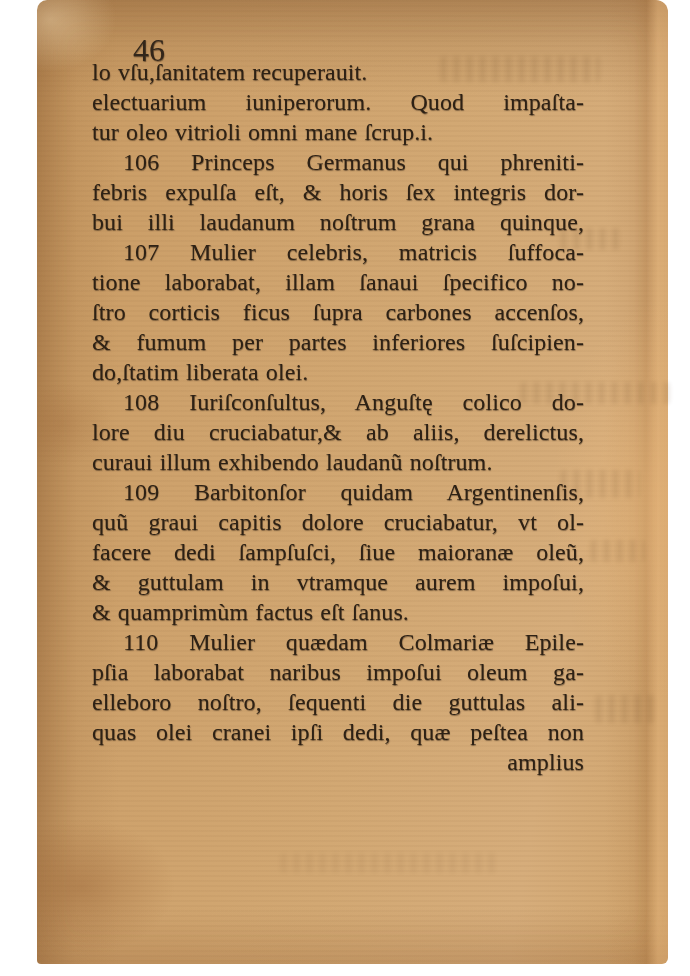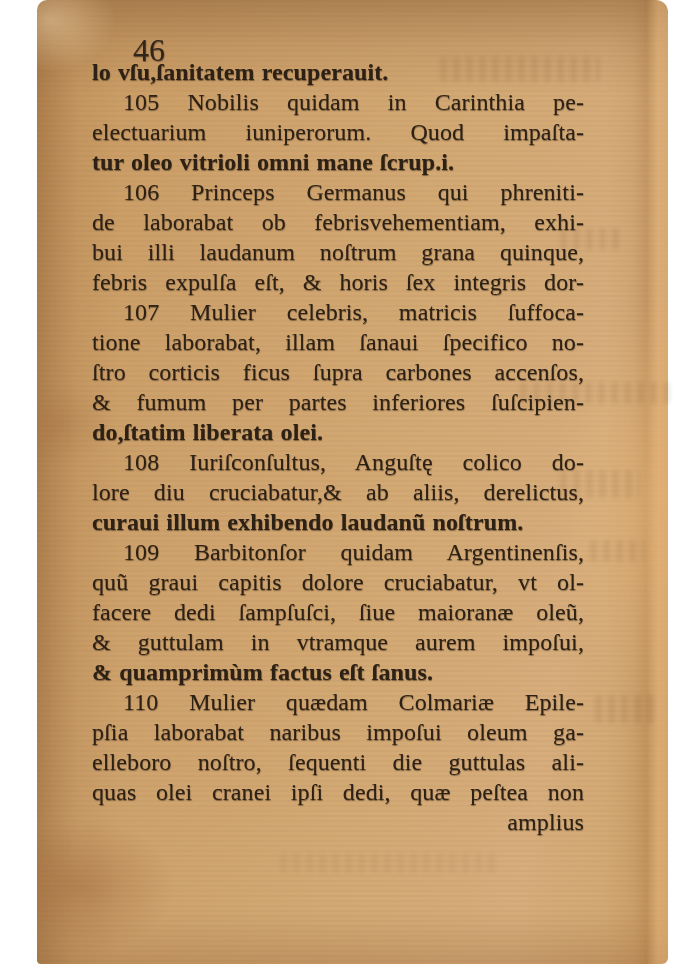--- a/index.html
+++ b/index.html
@@ -49,21 +49,21 @@
     position:absolute;left:55px;top:57px;width:492px;
   }
   .ln{
     height:30px;line-height:30px;overflow:hidden;
     font-size:24px;color:#2d2115;
     letter-spacing:.1px;word-spacing:1px;
     text-align:justify;text-align-last:justify;
     text-shadow:.4px .5px .9px rgba(45,30,15,.5);
   }
   .ln.fi{padding-left:31px;}          
-  .ln.pe{text-align:center;text-align-last:left;font-weight:bold;}  
+  .ln.pe{text-align:center;text-align-last:left;}  
   .ln.catch{text-align:left;text-align-last:right;} 
   
   .bleed{
     position:absolute;
     background:repeating-linear-gradient(90deg, rgba(95,62,30,.32) 0 7px, transparent 7px 13px);
     filter:blur(2.2px);
     opacity:.32;
     border-radius:4px;
     pointer-events:none;
   }
@@ -77,27 +77,25 @@
 </style>
 </head>
 <body>
 
 <div class="page">
 
   <div class="pagenum">46</div>
 
   <div class="textblock">
     <div class="ln pe">lo vſu,ſanitatem recuperauit.</div>
-    <div class="ln fi">105  Nobilis quidam in Carinthia pe-</div>
     <div class="ln">electuarium iuniperorum.  Quod impaſta-</div>
     <div class="ln pe">tur oleo vitrioli omni mane ſcrup.i.</div>
     <div class="ln fi">106  Princeps Germanus qui phreniti-</div>
-    <div class="ln">de laborabat ob febrisvehementiam, exhi-</div>
+    <div class="ln">febris expulſa eſt, &amp; horis ſex integris dor-</div>
     <div class="ln">bui illi laudanum noſtrum grana quinque,</div>
-    <div class="ln">febris expulſa eſt, &amp; horis ſex integris dor-</div>
     <div class="ln fi">107  Mulier celebris, matricis ſuffoca-</div>
     <div class="ln">tione laborabat, illam ſanaui ſpecifico no-</div>
     <div class="ln">ſtro corticis ficus ſupra carbones accenſos,</div>
     <div class="ln">&amp; fumum per partes inferiores ſuſcipien-</div>
     <div class="ln pe">do,ſtatim liberata olei.</div>
     <div class="ln fi">108  Iuriſconſultus, Anguſtę colico do-</div>
     <div class="ln">lore diu cruciabatur,&amp; ab aliis, derelictus,</div>
     <div class="ln pe">curaui illum exhibendo laudanũ noſtrum.</div>
     <div class="ln fi">109  Barbitonſor quidam Argentinenſis,</div>
     <div class="ln">quũ graui capitis dolore cruciabatur, vt ol-</div>

